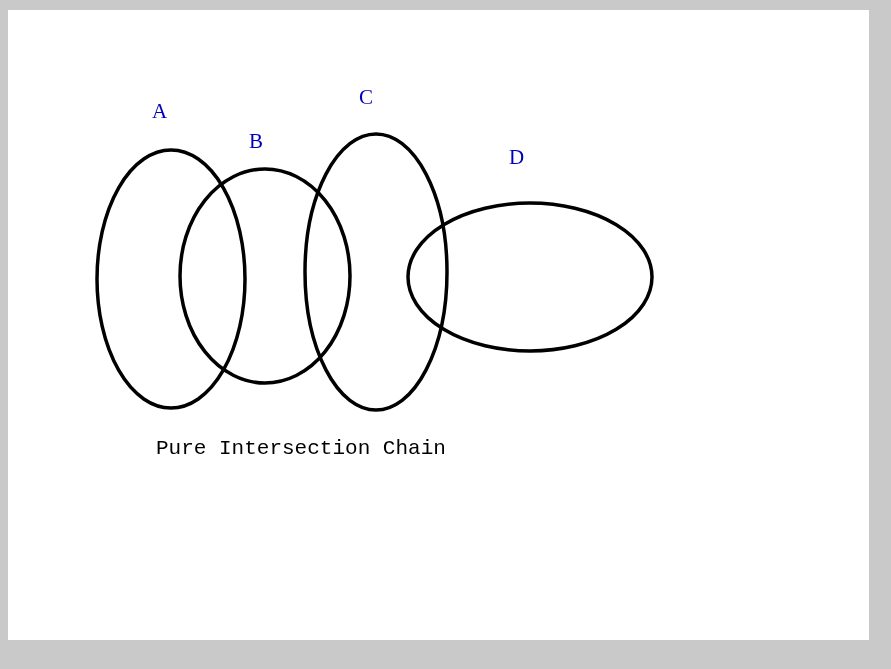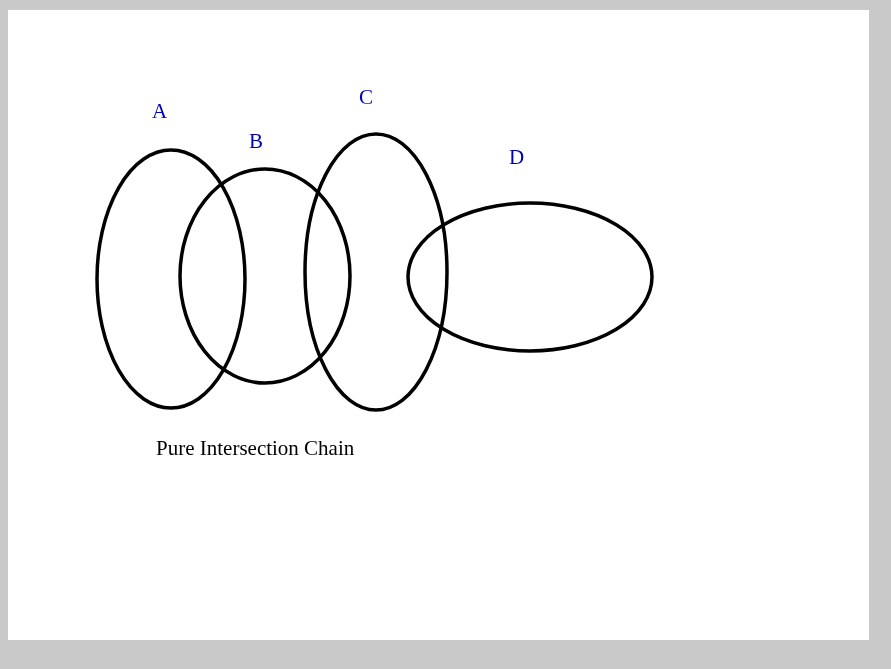--- a/index.html
+++ b/index.html
@@ -37,21 +37,21 @@
   }
   .set-label {
     position: absolute;
     font-size: 21px;
     font-family: "Liberation Serif", serif;
     line-height: 1;
   }
   .caption {
     position: absolute;
     font-size: 21px;
-    font-family: Liberation Serif, serif;
+    font-family: Liberation Mono, monospace;
     color: #000000;
     line-height: 1;
     white-space: nowrap;
   }
 </style>
 </head>
 <body>
 
 <div class="page">
   <div class="sheet"></div>

